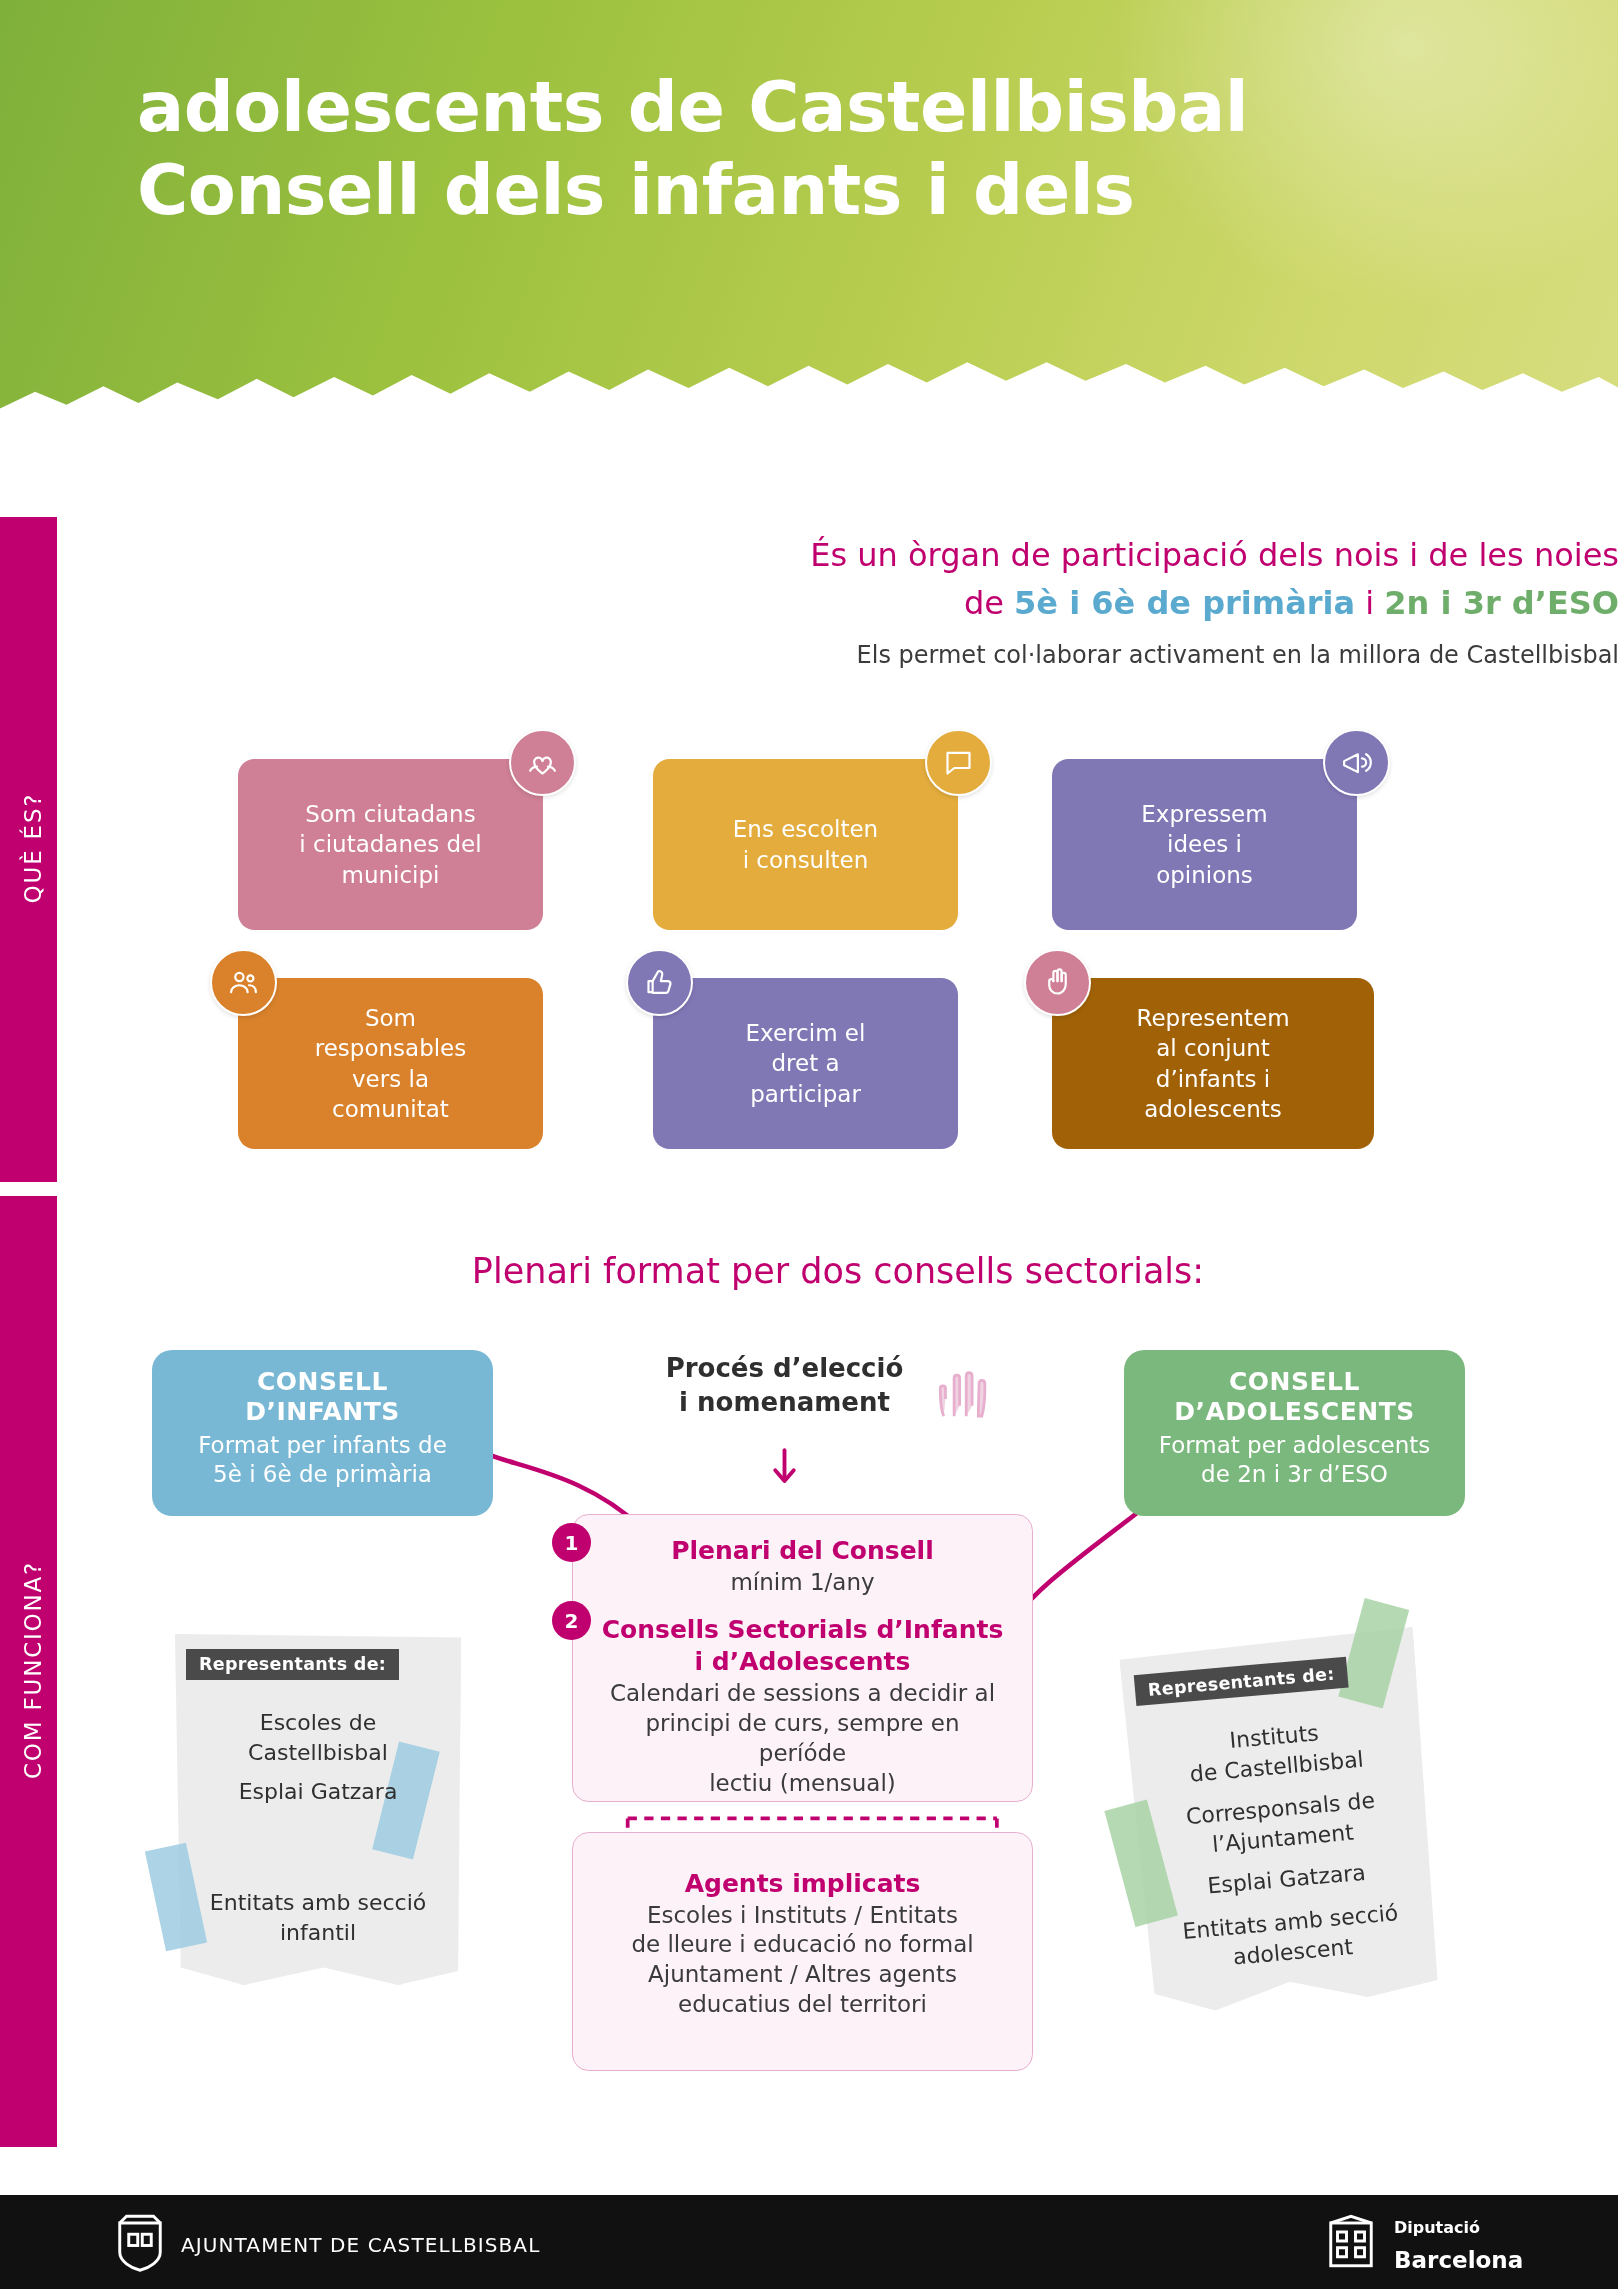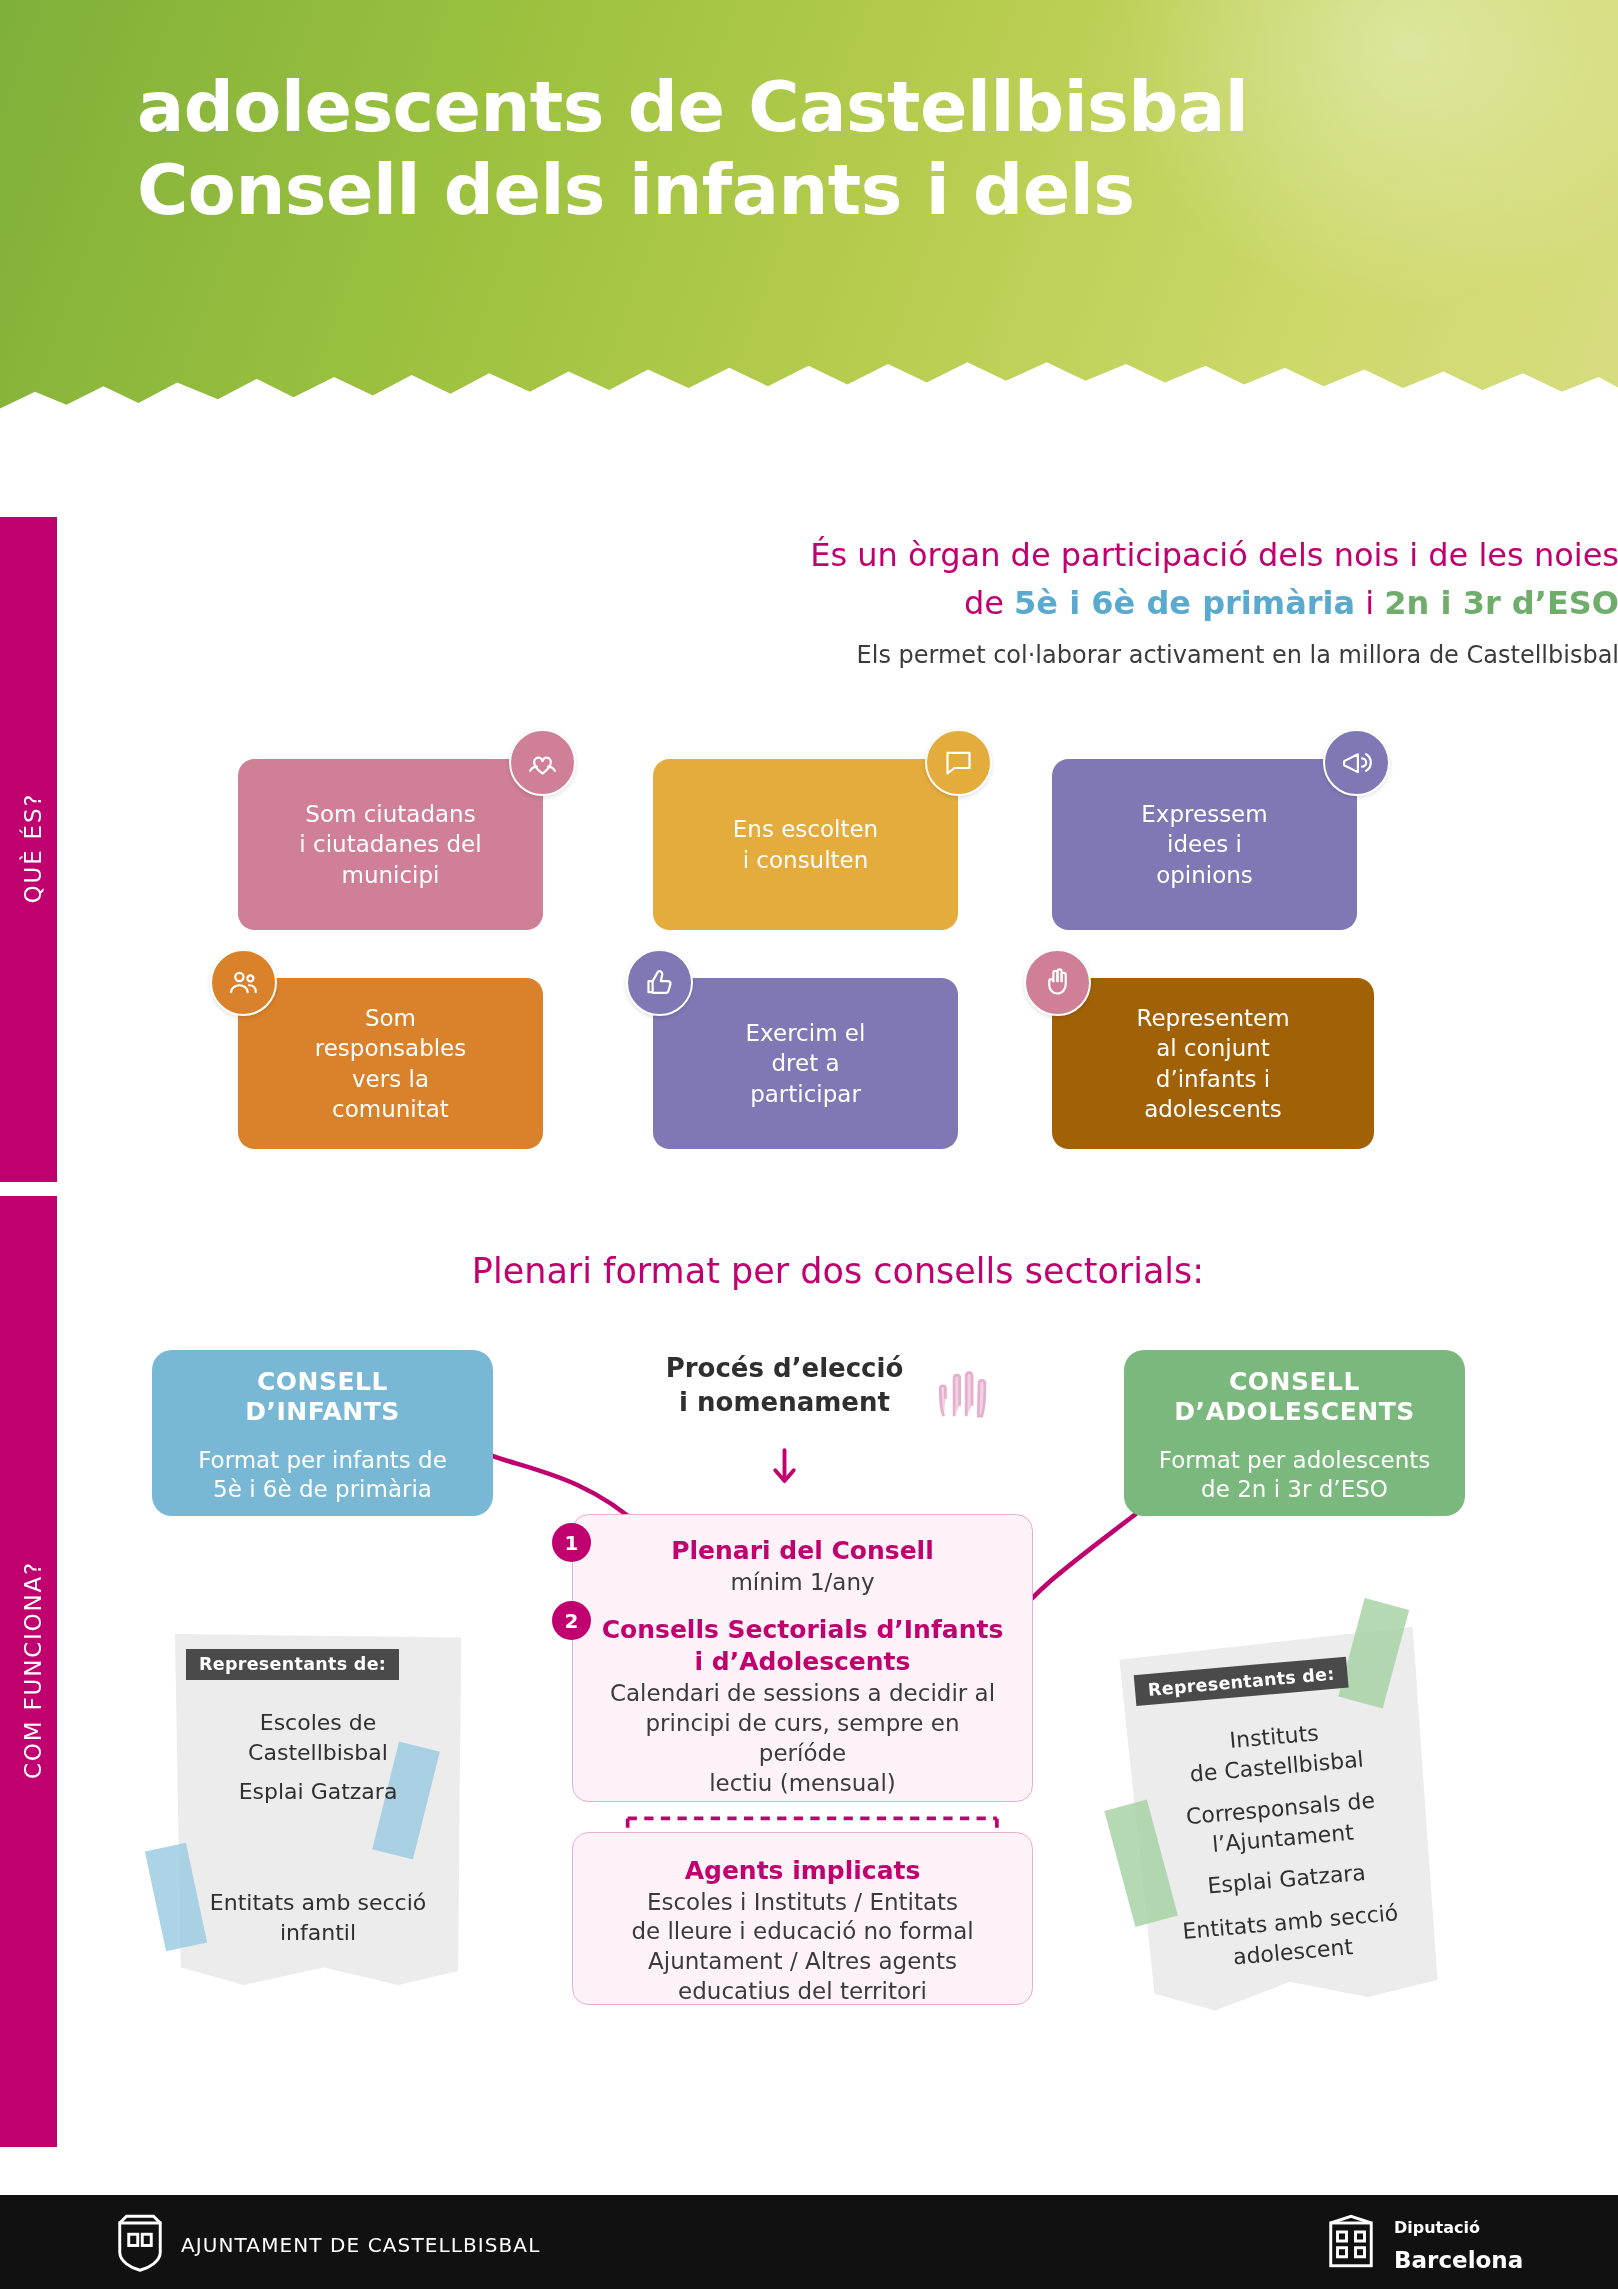--- a/index.html
+++ b/index.html
@@ -63,21 +63,21 @@
   
   #plenari-title{
     position:absolute;left:57px;top:1251px;width:1562px;text-align:center;
     color:#c0006f;font-size:35px;
   }
   .sector-box{
     position:absolute;border-radius:20px;color:#fff;text-align:center;
     padding:16.6px 14.8px;box-sizing:border-box;
   }
   .sector-box .t{font-weight:bold;font-size:25px;line-height:1.22;letter-spacing:0.5px;}
-  .sector-box .s{font-size:23px;line-height:1.3;margin-top:18px;}
+  .sector-box .s{font-size:23px;line-height:1.3;margin-top:3px;}
 
   #proces{
     position:absolute;left:646px;top:1352px;width:277px;text-align:center;
     color:#2f2f2f;font-weight:bold;font-size:26px;line-height:1.3;
   }
   .pinkbox{
     position:absolute;background:#fdf2f8;border:1.8px solid #e7aecd;border-radius:16.6px;
     text-align:center;box-sizing:border-box;
   }
   .pinkbox .h{color:#c0006f;font-weight:bold;font-size:25px;line-height:1.3;}
@@ -265,21 +265,21 @@
 principi de curs, sempre en períóde
 lectiu (mensual)</div>
 </div>
 <div class="numdot" style="left:552px;top:1523px;">
   <span>1</span>
 </div>
 <div class="numdot" style="left:552px;top:1601px;">
   <span>2</span>
 </div>
 
-<div class="pinkbox" style="left:572px;top:1832px;width:461px;height:173px;padding:22px 24px;">
+<div class="pinkbox" style="left:572px;top:1832px;width:461px;height:239px;padding:35px 24px;">
   <div class="h">Agents implicats</div>
   <div class="p" style="white-space:pre-line;">Escoles i Instituts / Entitats
 de lleure i educació no formal
 Ajuntament / Altres agents
 educatius del territori</div>
 </div>
 
 <div style="position:absolute;left:175px;top:1634px;width:286px;height:369px;">
   <div class="note" style="left:0;top:0;width:286px;height:351px;clip-path:polygon(0 0,100% 1%,99% 96%,78% 100%,52% 95%,24% 100%,2% 95%);"></div>
   <div class="tape" style="left:210px;top:111px;width:42px;height:111px;background:#9ecde2;transform:rotate(14deg);"></div>

